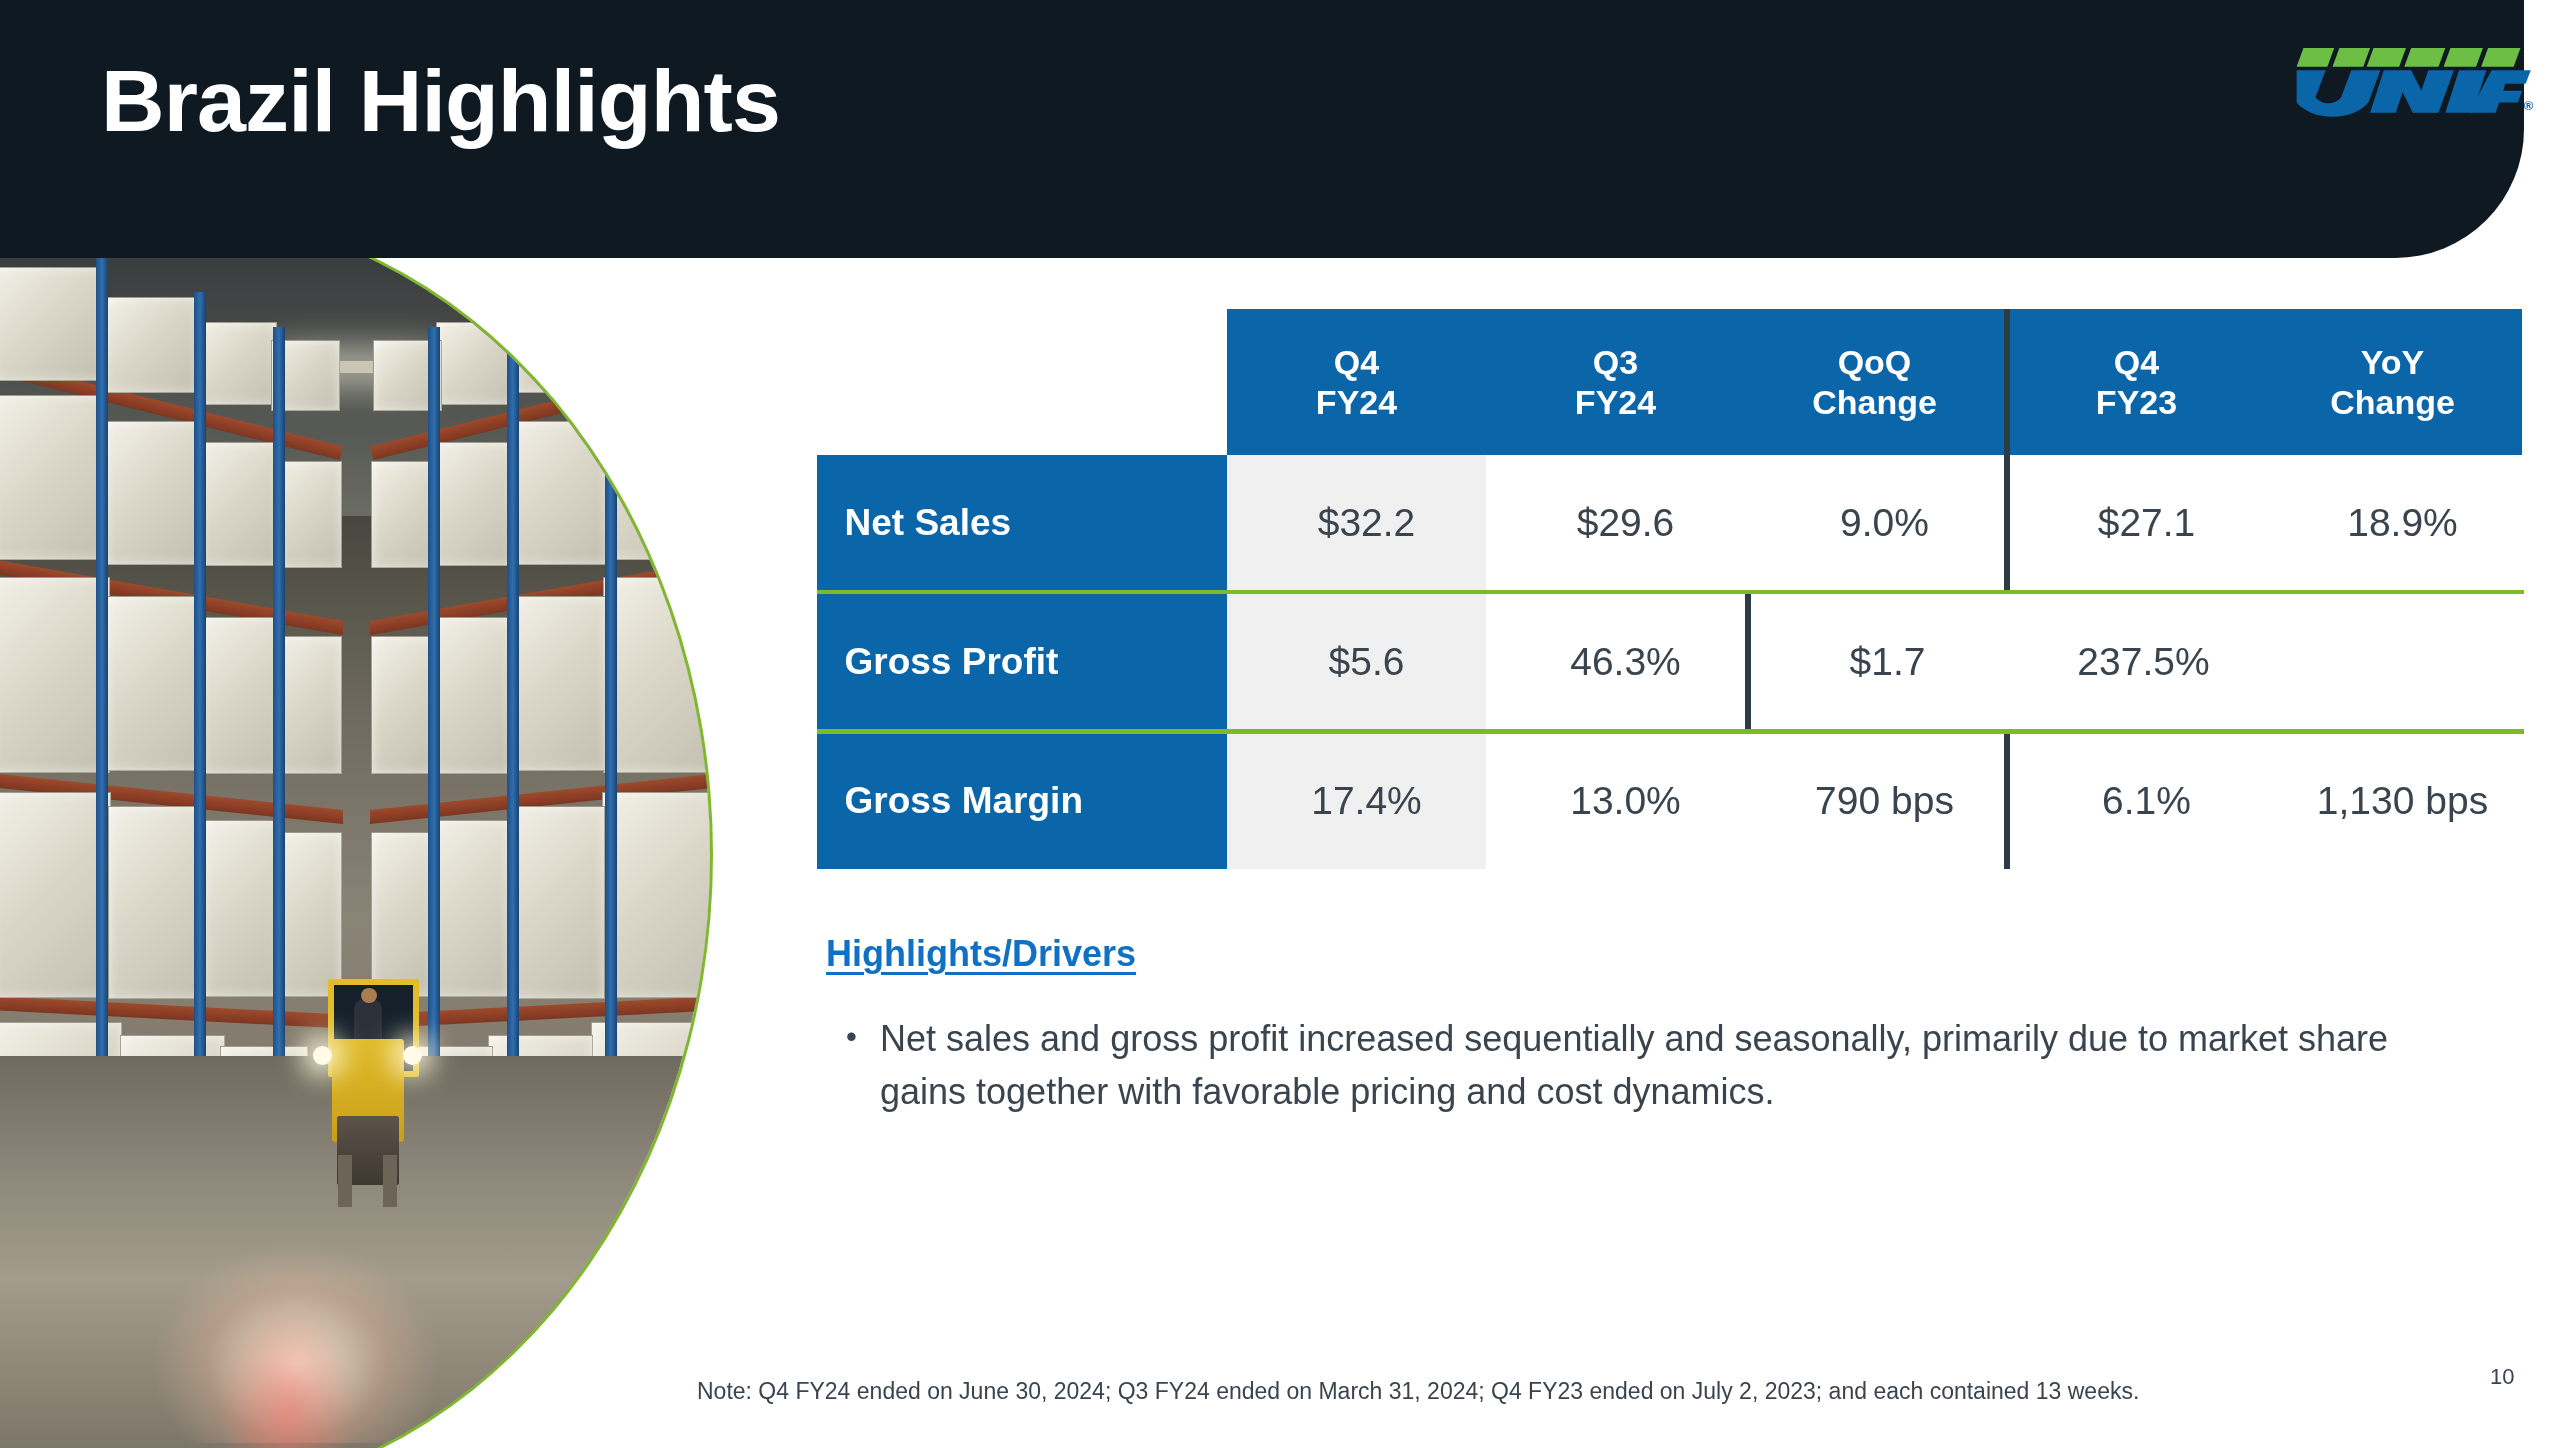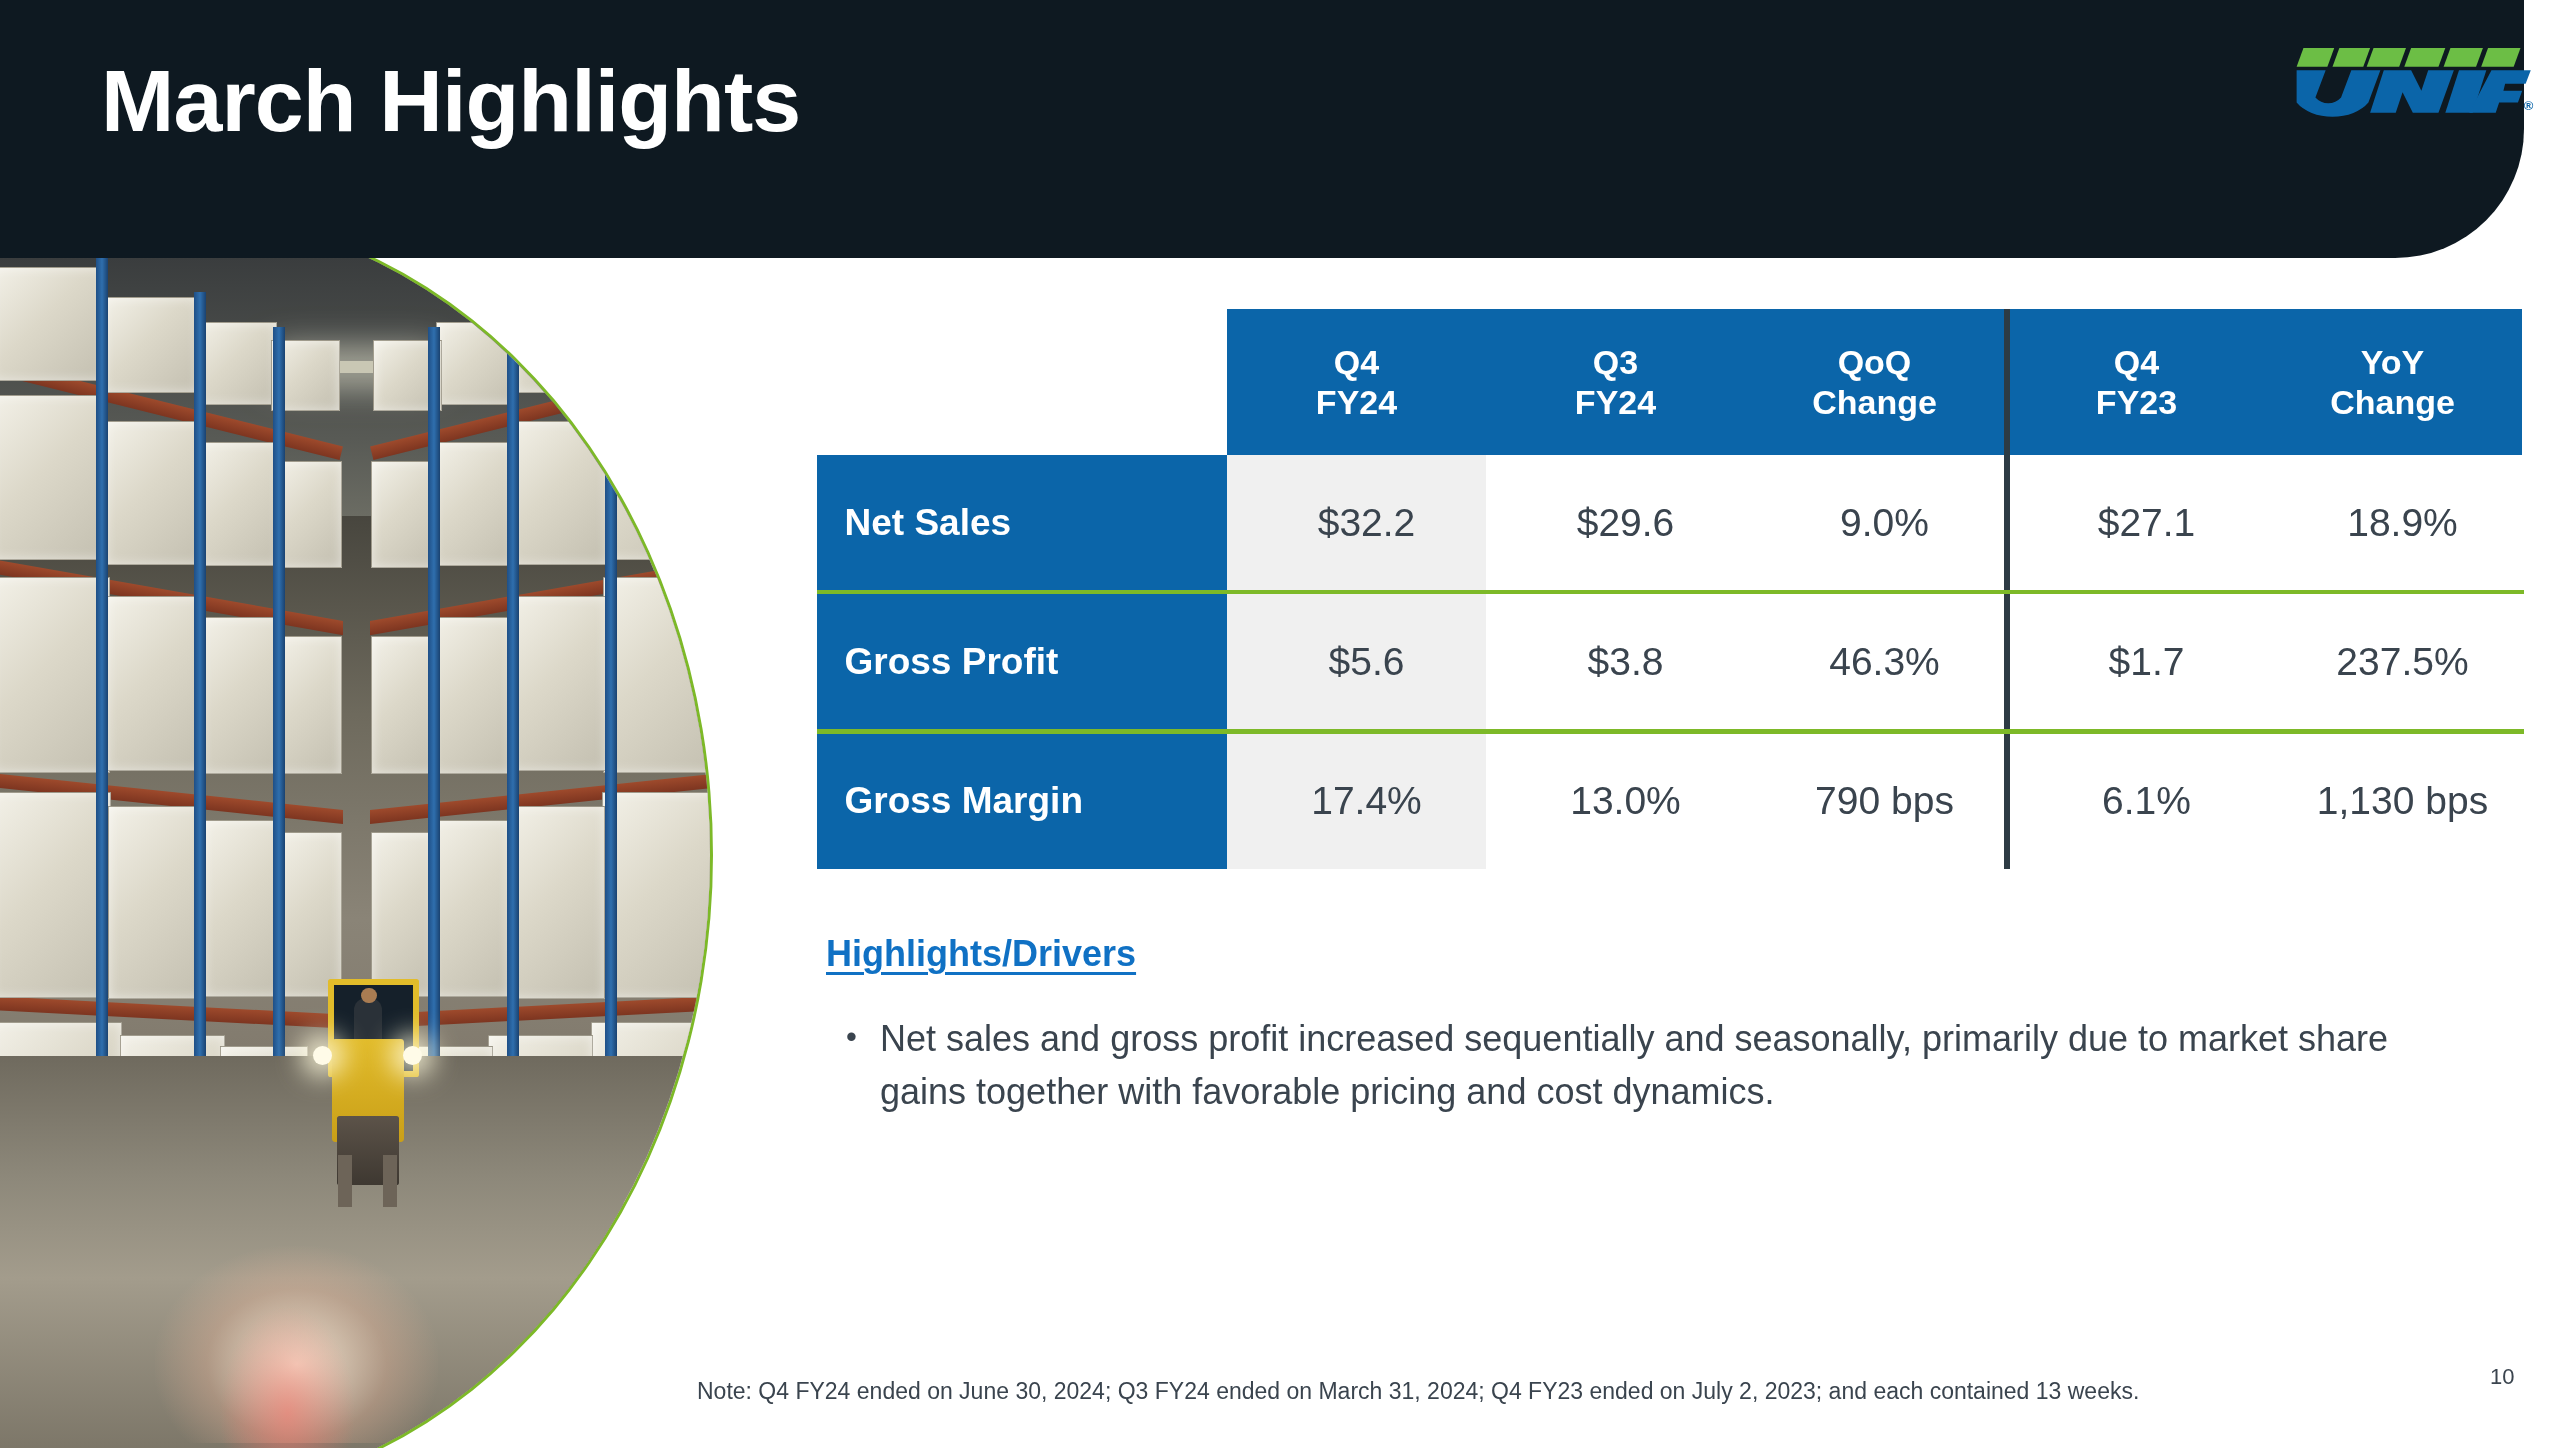--- a/index.html
+++ b/index.html
@@ -274,21 +274,21 @@
     top: 1364px;
     font-size: 22px;
     color: #3A444E;
   }
 </style>
 </head>
 <body>
 
 <div class="header-band"></div>
 
-<div class="slide-title">March Highlights</div>
+<div class="slide-title">Brazil Highlights</div>
 
 <div class="logo">
   <svg viewBox="0 0 300 110" xmlns="http://www.w3.org/2000/svg" aria-hidden="true">
     <g fill="#6CBE45">
       <polygon points="30,28 66,28 58,50 22,50"></polygon>
       <polygon points="72,28 108,28 100,50 64,50"></polygon>
       <polygon points="112,28 150,28 142,50 104,50"></polygon>
       <polygon points="156,28 196,28 188,50 148,50"></polygon>
       <polygon points="202,28 240,28 232,50 194,50"></polygon>
       <polygon points="246,28 284,28 276,50 238,50"></polygon>
@@ -421,21 +421,20 @@
     <div class="c-val">9.0%</div>
     <div class="c-val div-left">$27.1</div>
     <div class="c-val">18.9%</div>
   </div>
 
   <div class="green-rule"></div>
 
   <div class="t-row t-body-row">
     <div class="c-label">Gross Profit</div>
     <div class="c-val shade">$5.6</div>
-    <div class="c-val">$3.8</div>
     <div class="c-val">46.3%</div>
     <div class="c-val div-left">$1.7</div>
     <div class="c-val">237.5%</div>
   </div>
 
   <div class="green-rule"></div>
 
   <div class="t-row t-body-row">
     <div class="c-label">Gross Margin</div>
     <div class="c-val shade">17.4%</div>

